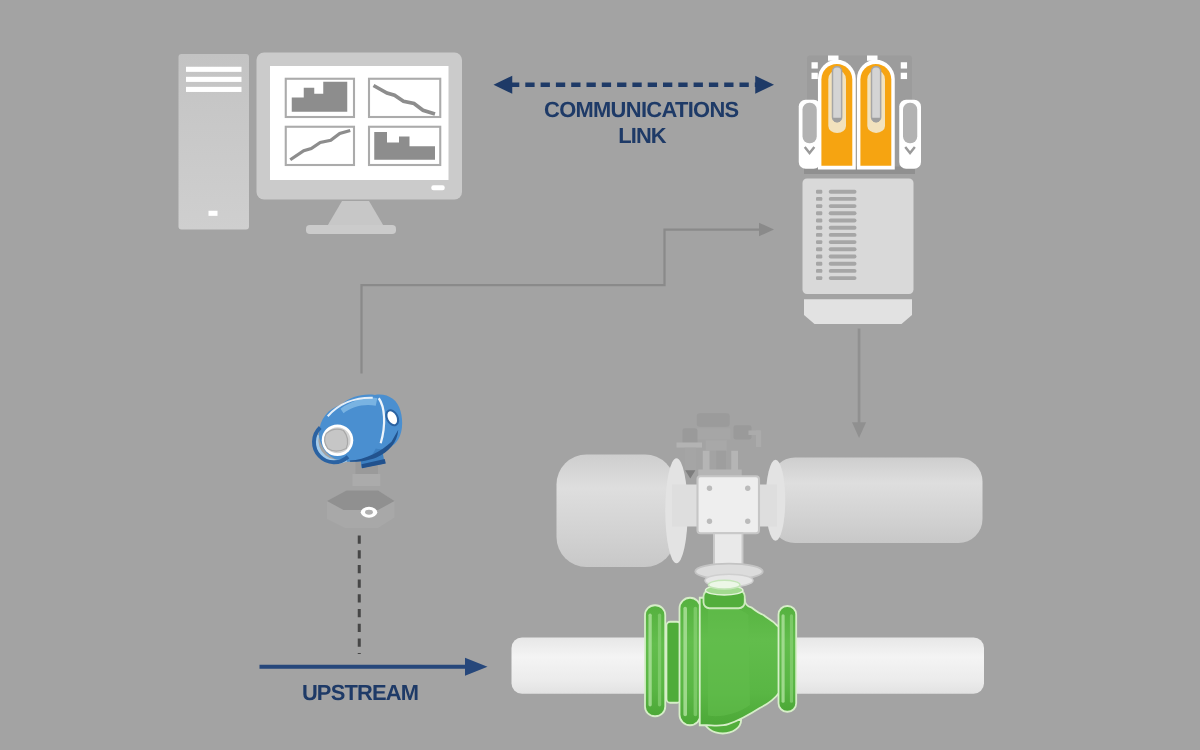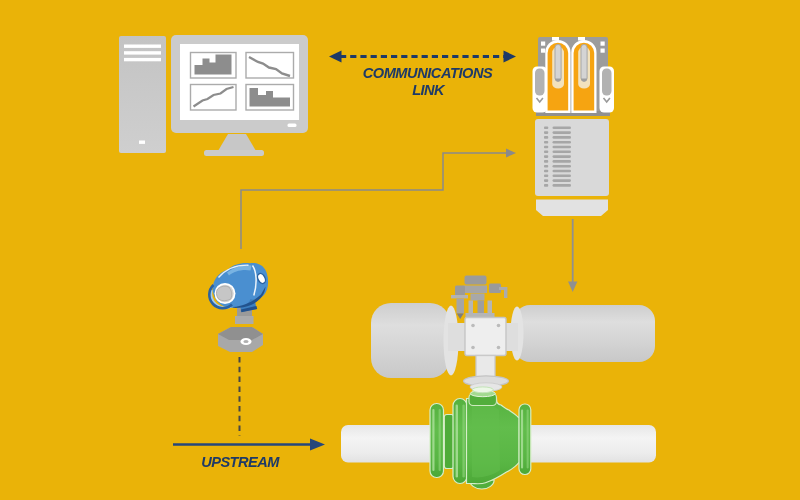--- a/index.html
+++ b/index.html
@@ -1,17 +1,17 @@
 <!DOCTYPE html>
 <html><head>
 <meta charset="utf-8">
 <style>
 html,body{margin:0;padding:0;background:#ffffff;}
-#stage{position:relative;width:800px;height:500px;background:#eab308;overflow:hidden;
-font-family:"Liberation Sans",sans-serif;font-style:italic;}
+#stage{position:relative;width:800px;height:500px;background:#a3a3a3;overflow:hidden;
+font-family:"Liberation Sans",sans-serif;}
 </style>
 </head>
 <body>
 <div id="stage">
 <svg width="800" height="500" viewBox="0 0 800 500">
 <defs>
 <linearGradient id="towerG" x1="0" y1="0" x2="0" y2="1">
  <stop offset="0" stop-color="#c3c3c3"></stop>
           <stop offset="1" stop-color="#cfcfcf"></stop>
 </linearGradient>

